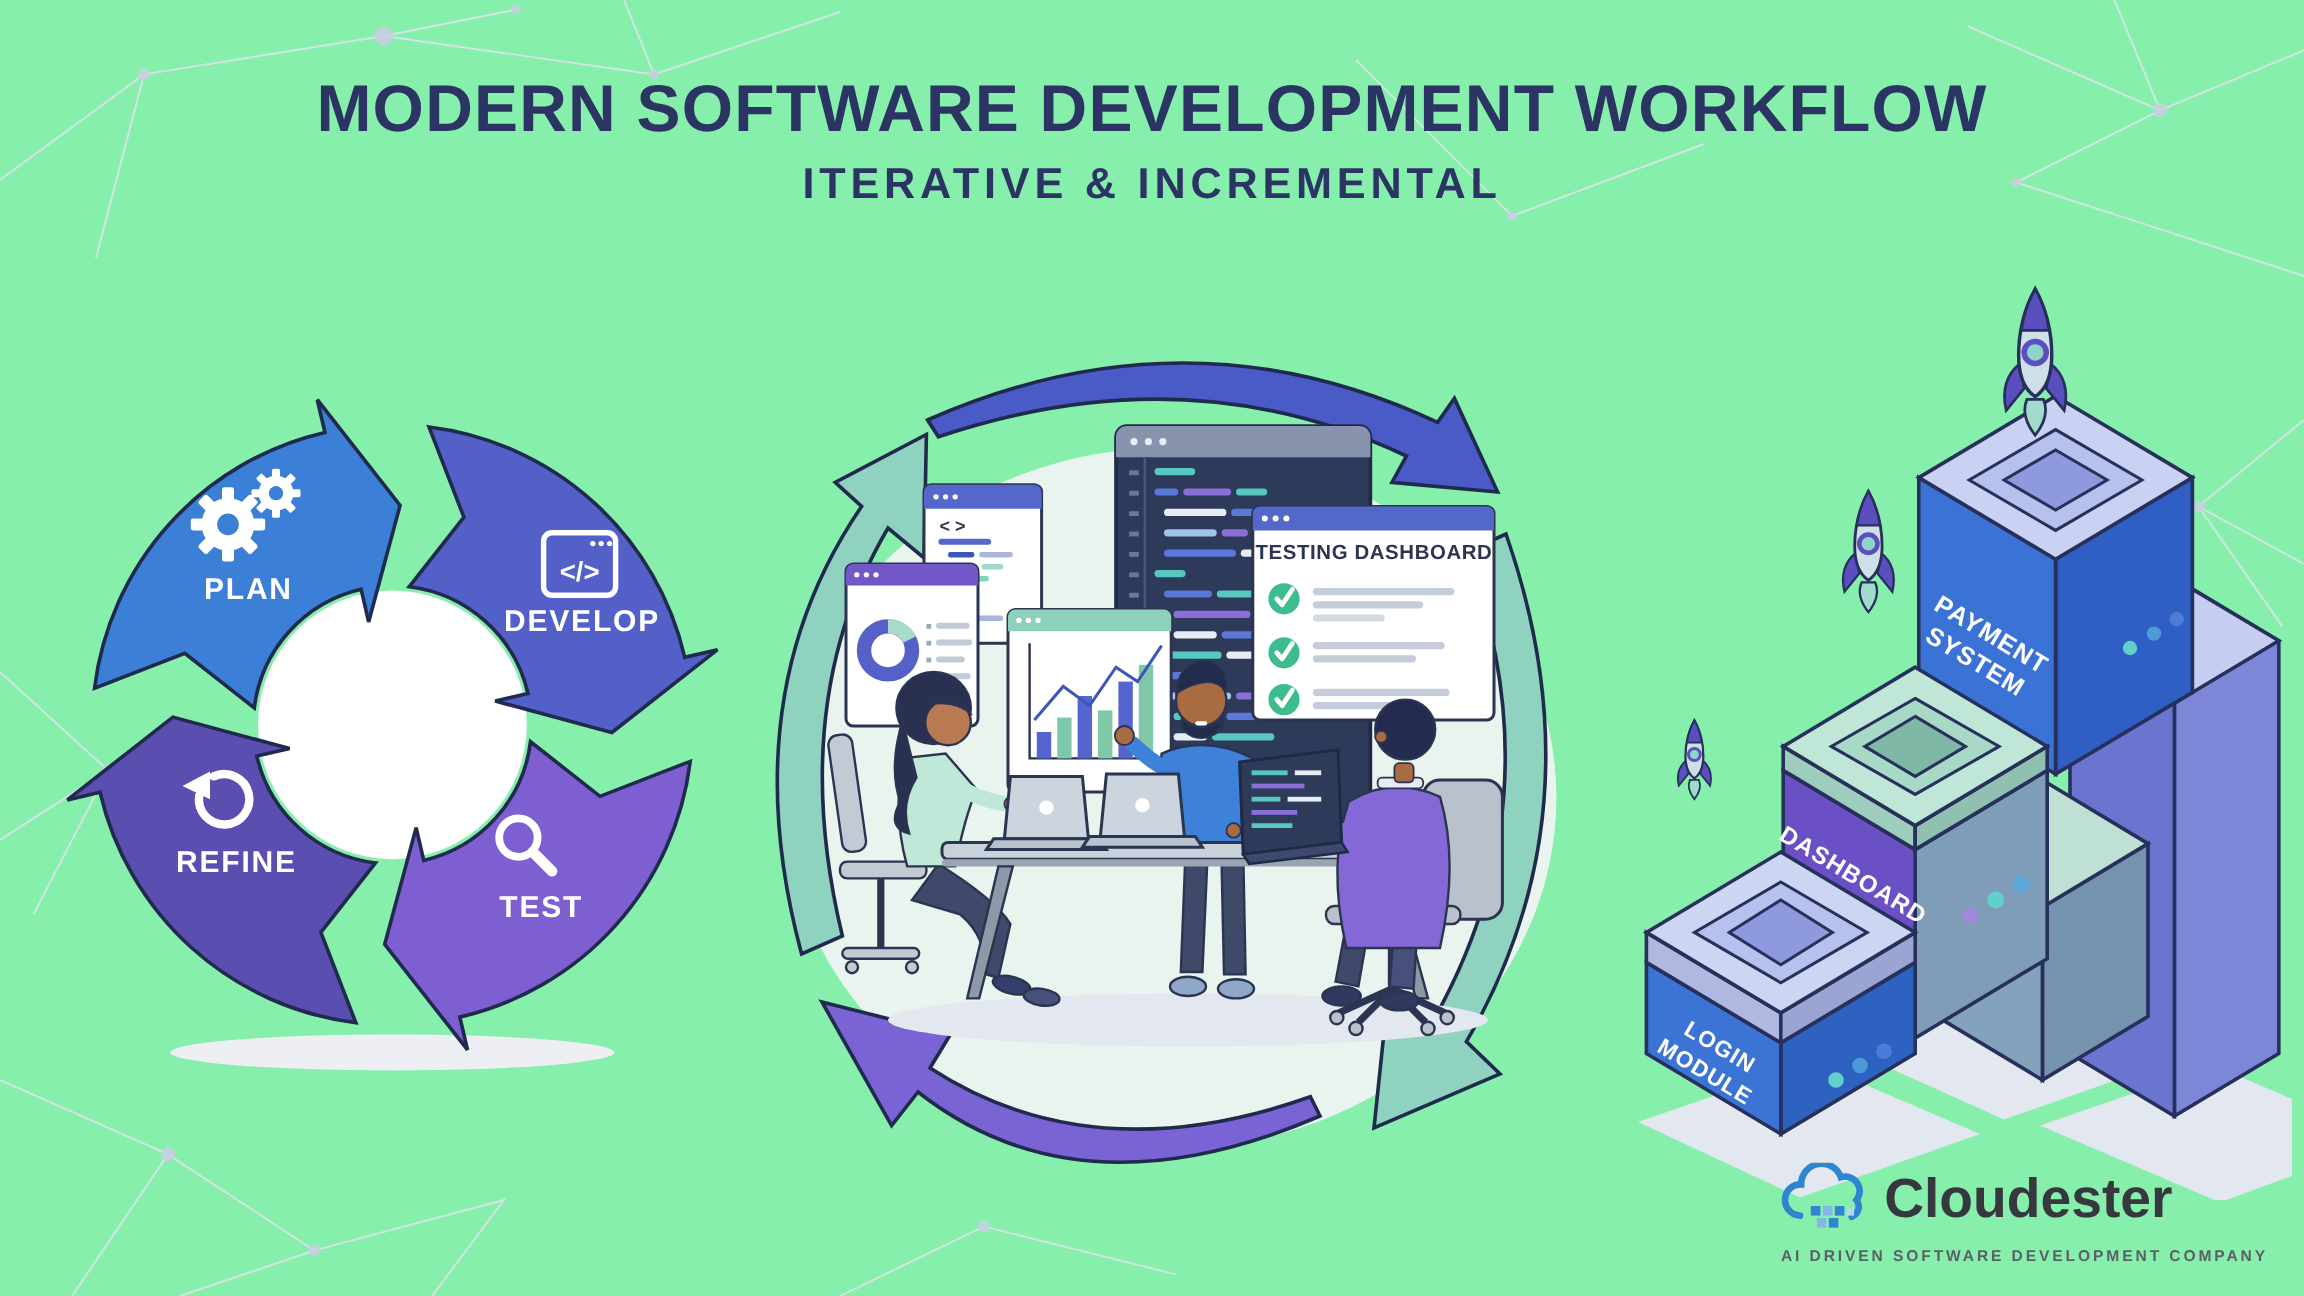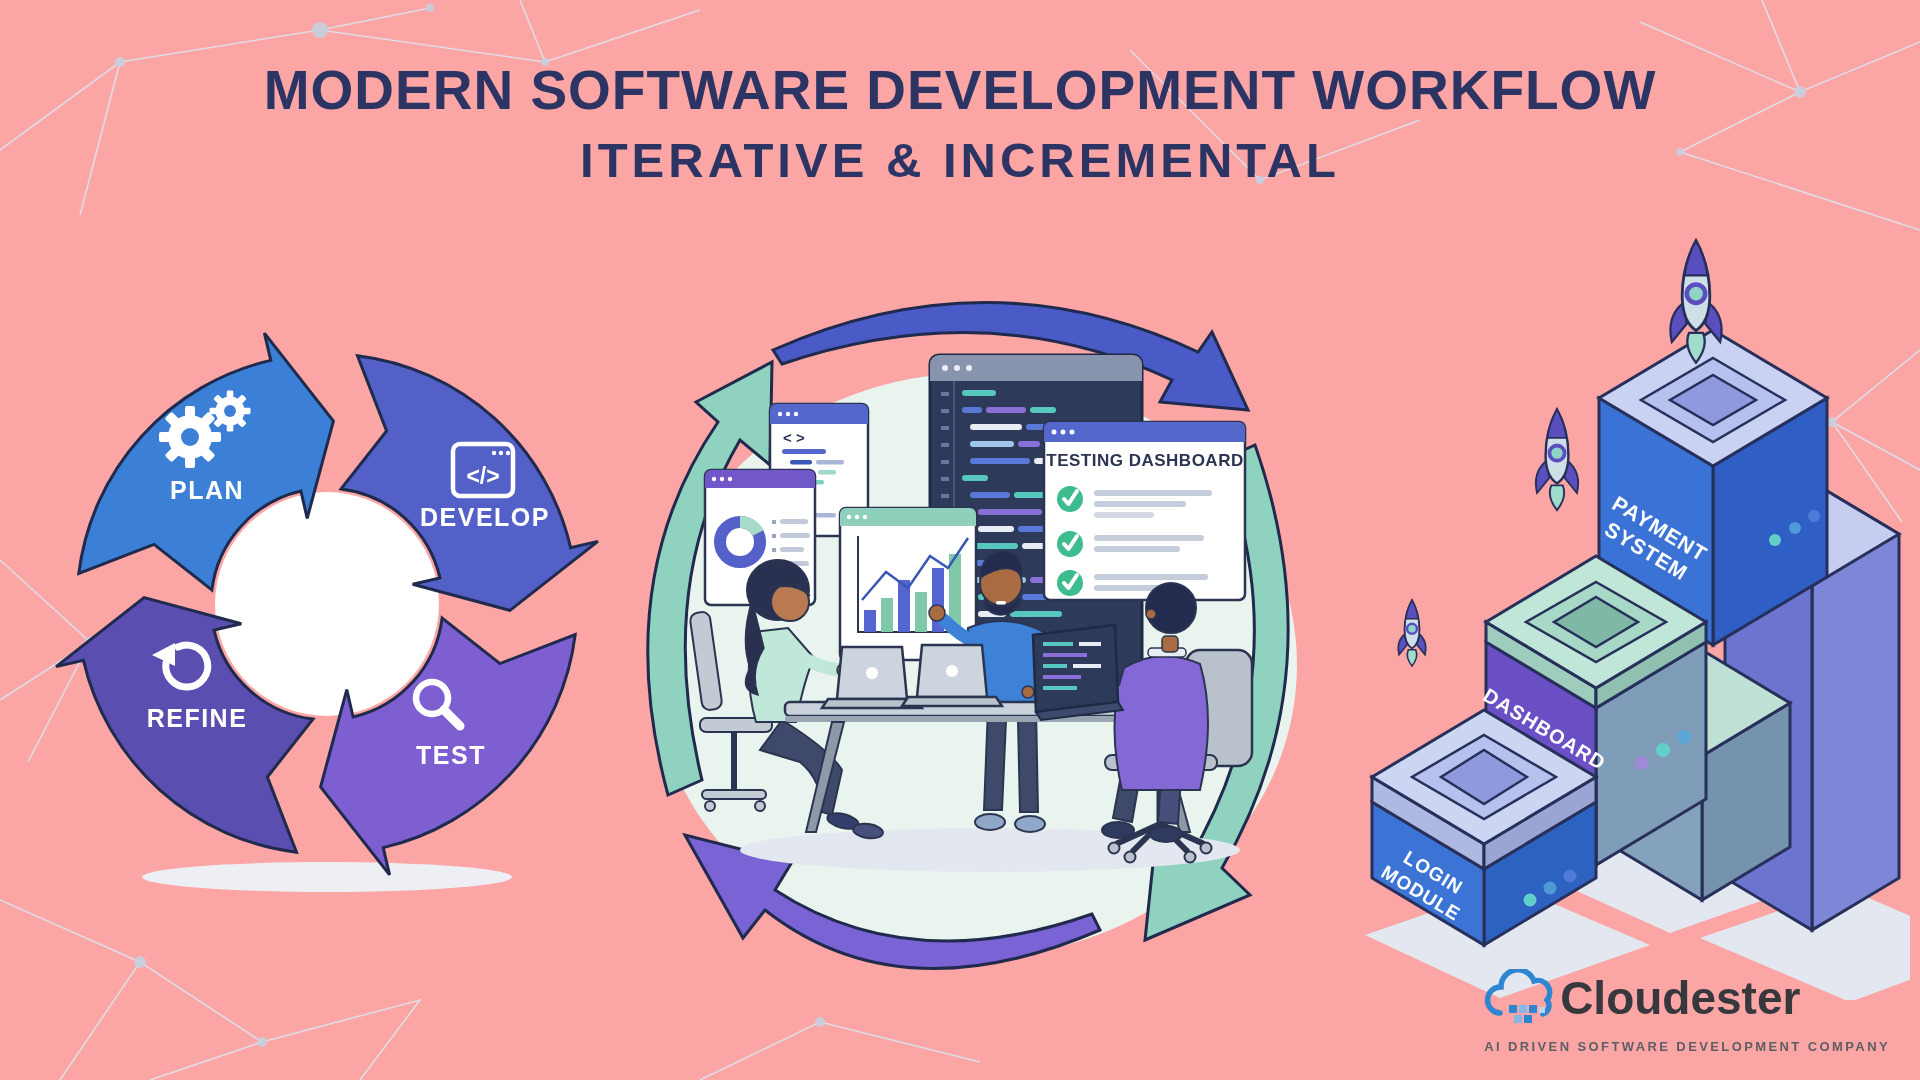--- a/index.html
+++ b/index.html
@@ -1,23 +1,23 @@
 <!DOCTYPE html>
 <html><head>
 <meta charset="utf-8">
 <style>
   html,body{margin:0;padding:0;background:#e8eaef;}
   .canvas{position:relative;width:1920px;height:1080px;overflow:hidden;
-    background:#fca5a5;font-family:"Liberation Sans",sans-serif;}
+    background:#86efac;font-family:"Liberation Sans",sans-serif;}
   .abs{position:absolute;}
   .title-block{top:58px;left:0;width:1920px;text-align:center;color:#2c3464;}
   .title-main{font-size:55px;font-weight:800;letter-spacing:1px;margin:0;}
-  .title-sub{font-size:49px;font-weight:600;letter-spacing:4px;margin:10px 0 0 0;}
+  .title-sub{font-size:36px;font-weight:600;letter-spacing:4px;margin:10px 0 0 0;}
   .logo-block{right:30px;bottom:26px;display:flex;flex-direction:column;align-items:flex-start;}
-  .logo-row{display:flex;align-items:center;text-align:right;}
+  .logo-row{display:flex;align-items:center;gap:10px;text-align:right;}
   .logo-name{font-size:46px;font-weight:700;color:#37383d;letter-spacing:0px;}
   .logo-tagline{font-size:13px;font-weight:700;color:#5c5f66;letter-spacing:2.4px;margin-top:12px;}
   svg text{font-family:"Liberation Sans",sans-serif;}
 </style>
 </head>
 <body>
 
 <div class="canvas">
 
   <svg class="abs" style="left:0;top:0" width="1920" height="1080" viewBox="0 0 1920 1080">

